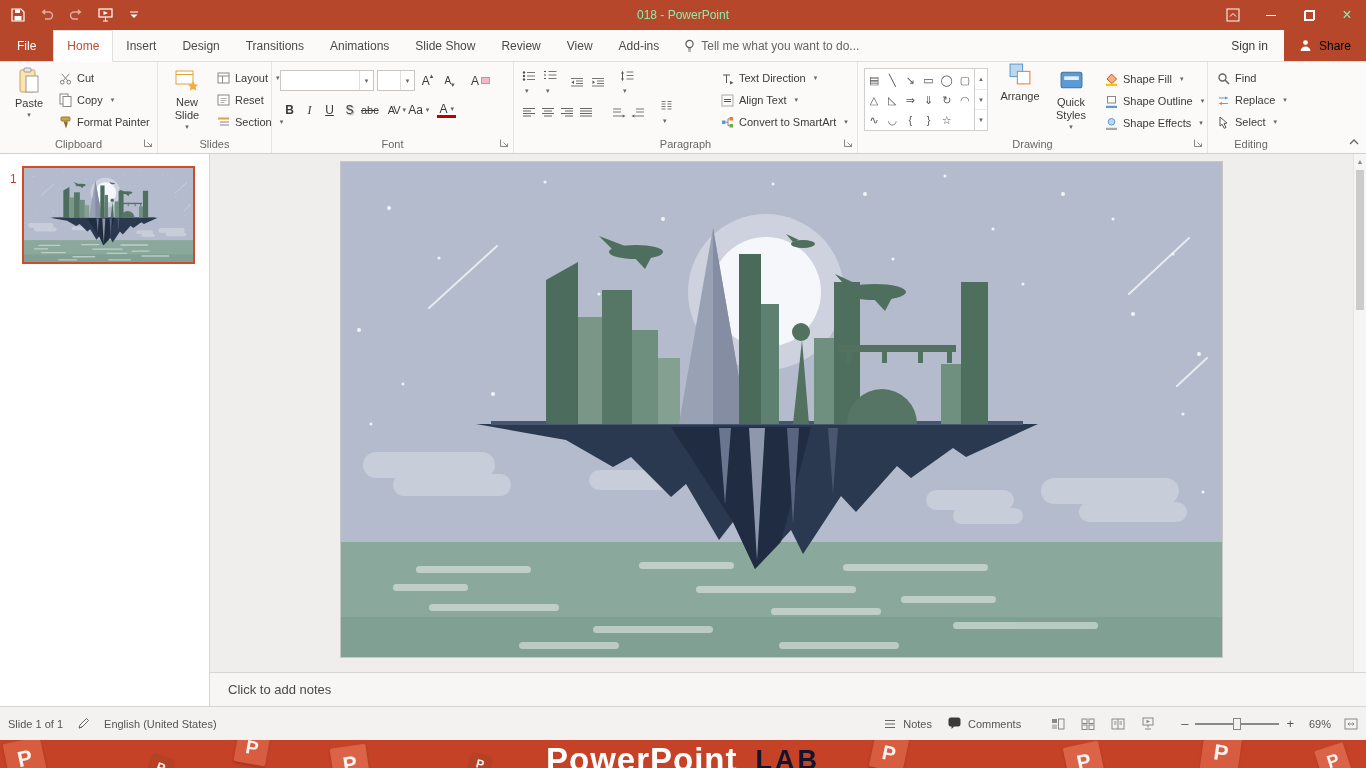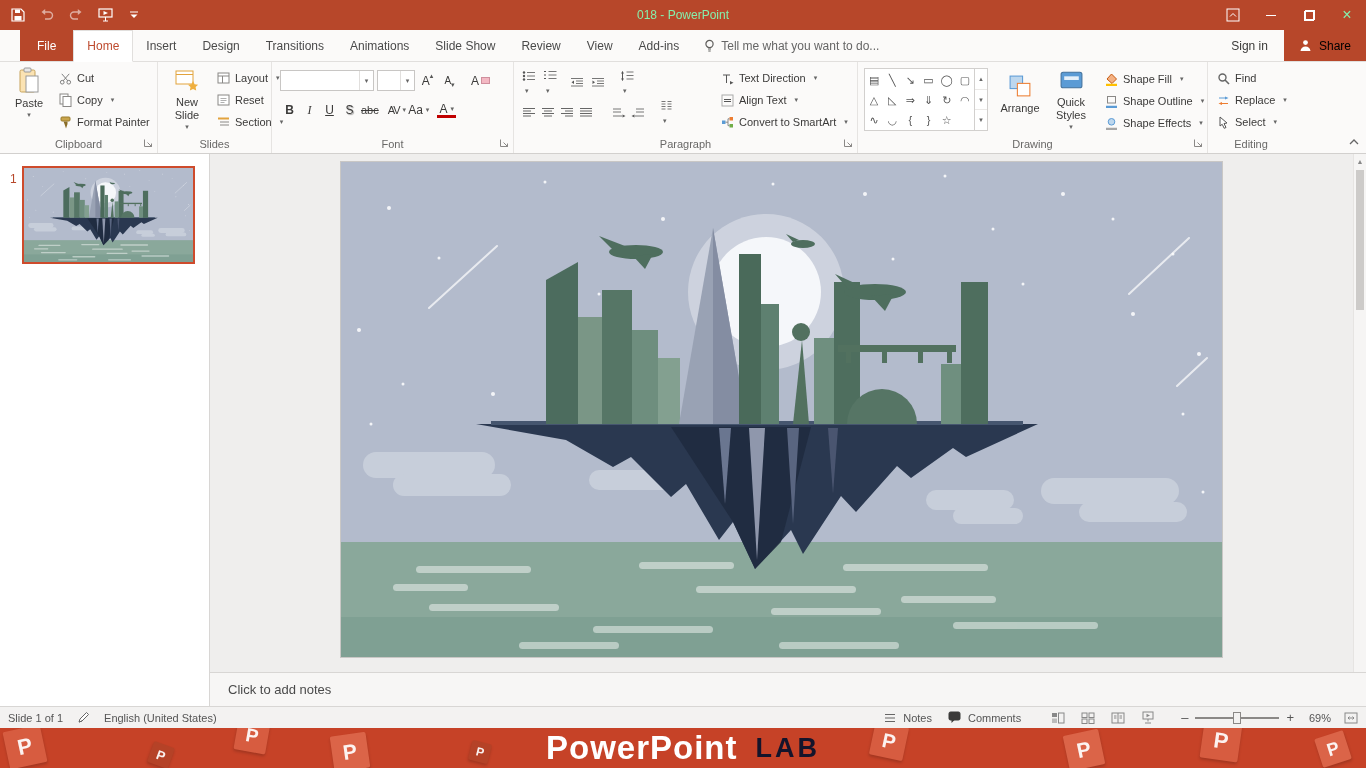--- a/index.html
+++ b/index.html
@@ -15,21 +15,21 @@
   .tb-title { position:absolute; left:0; right:0; text-align:center; font-size:12px; }
   .winctl { margin-left:auto; display:flex; z-index:2; }
   .winbtn { width:38px; height:30px; display:flex; align-items:center; justify-content:center; font-size:14px; }
   .i-min { width:10px; border-bottom:1.5px solid #fff; height:1px; display:inline-block; }
   .i-restore { position:relative; width:11px; height:11px; display:inline-block; }
   .i-restore::before { content:""; position:absolute; left:0; bottom:0; width:8px; height:8px; border:1px solid #fff; background:#B7472A; }
   .i-restore::after { content:""; position:absolute; right:0; top:0; width:8px; height:8px; border:1px solid #fff; }
   .i-close { font-size:16px; line-height:1; }
 
   
-  .tabrow { height:32px; background:#FBFAF9; display:flex; align-items:stretch; border-bottom:1px solid #E1DFDD; position:relative;padding-left:20px; }
+  .tabrow { height:32px; background:#FBFAF9; display:flex; align-items:stretch; border-bottom:1px solid #E1DFDD; position:relative; }
   .file-tab { background:#B7472A; color:#fff; padding:0 17px; display:flex; align-items:center; }
   .tab { padding:0 13px; display:flex; align-items:center; color:#4a4a4a; }
   .tab.active { background:#fff; color:#BE4B2F; border:1px solid #E1DFDD; border-bottom:1px solid #fff; margin-bottom:-1px; }
   .tellme { display:flex; align-items:center; gap:6px; color:#666; padding:0 12px;justify-content:flex-end; }
   .tab-right { margin-left:auto; display:flex; align-items:stretch; }
   .signin { display:flex; align-items:center; padding:0 16px; color:#3b3a39; }
   .share-btn { background:#B7472A; color:#000000; display:flex; align-items:center; gap:7px; padding:0 15px; }
 
   
   .ribbon { height:92px; background:#FBFAF9; position:relative; border-bottom:1px solid #D2D0CE; }
@@ -72,21 +72,21 @@
   .thumb-num { position:absolute; left:10px; top:18px; color:#B7472A; font-size:12px; }
   .thumb { position:absolute; left:22px; top:12px; width:173px; height:98px; border:2px solid #CE4B2C; background:#fff; }
   .editor { flex:1; position:relative; background:#EFEEED; }
   .slide { position:absolute; left:131px; top:8px; width:881px; height:495px; background:#fff; box-shadow:0 0 0 1px #C9C7C5; }
   .notesbar { position:absolute; left:0; right:0; bottom:0; height:34px; background:#F7F6F5; border-top:1px solid #D8D6D4; display:flex; align-items:center; padding-left:18px; color:#4a4a4a; font-size:13px; }
   .vscroll { position:absolute; right:0; top:0; bottom:34px; width:13px; background:#F6F5F4; border-left:1px solid #E6E4E2; }
   .vscroll .arrow { height:14px; display:flex; align-items:center; justify-content:center; font-size:7px; color:#888; }
   .vscroll .thumbbar { position:absolute; left:2px; right:2px; top:16px; height:140px; background:#CDCBC9; }
 
   
-  .statusbar { height:22px; background:#F3F2F1; border-top:1px solid #D8D6D4; display:flex; align-items:center; font-size:11px; color:#555; padding:0 8px; }
+  .statusbar { height:34px; background:#F3F2F1; border-top:1px solid #D8D6D4; display:flex; align-items:center; font-size:11px; color:#555; padding:0 8px; }
   .sb-left { display:flex; align-items:center; gap:14px; }
   .sb-right { margin-left:auto; display:flex; align-items:center; gap:16px; }
   .sb-item { display:flex; align-items:center; gap:7px; }
   .viewbtns { display:flex; align-items:center; gap:16px; }
   .ztrack { width:84px; height:2px; background:#8a8886; position:relative; }
   .zthumb { position:absolute; left:38px; top:-5px; width:8px; height:12px; background:#F3F2F1; border:1px solid #8a8886; }
   .zminus::before { content:"–"; font-size:13px; color:#555; }
   .zplus::before { content:"+"; font-size:13px; color:#555; }
   .zoomtxt { min-width:30px; text-align:right; }
 
@@ -555,21 +555,21 @@
         <span>{</span>
         <span>}</span>
         <span>☆</span>
       </div>
       <div class="shscroll">
         <div>▲</div>
         <div>▼</div>
         <div>▼</div>
       </div>
     </div>
-    <div class="bigbtn" style="left:138px;top:12px;width:48px">
+    <div class="bigbtn" style="left:138px;top:0;width:48px">
       <svg width="25" height="25" viewBox="0 0 24 24">
           <rect x="2" y="2" width="12" height="12" fill="#BDD7EE" stroke="#5B9BD5"></rect>
           <rect x="9" y="9" width="12" height="12" fill="#fff" stroke="#ED7D31"></rect>
         </svg>
       <span>Arrange</span>
     </div>
     <div class="bigbtn dd" style="left:190px;top:6px;width:46px">
       <svg width="25" height="25" viewBox="0 0 24 24">
           <rect x="2" y="4" width="20" height="15" rx="2" fill="#5B9BD5" stroke="#41719C"></rect>
           <rect x="5" y="8" width="14" height="3.5" fill="#fff" opacity=".85"></rect>

